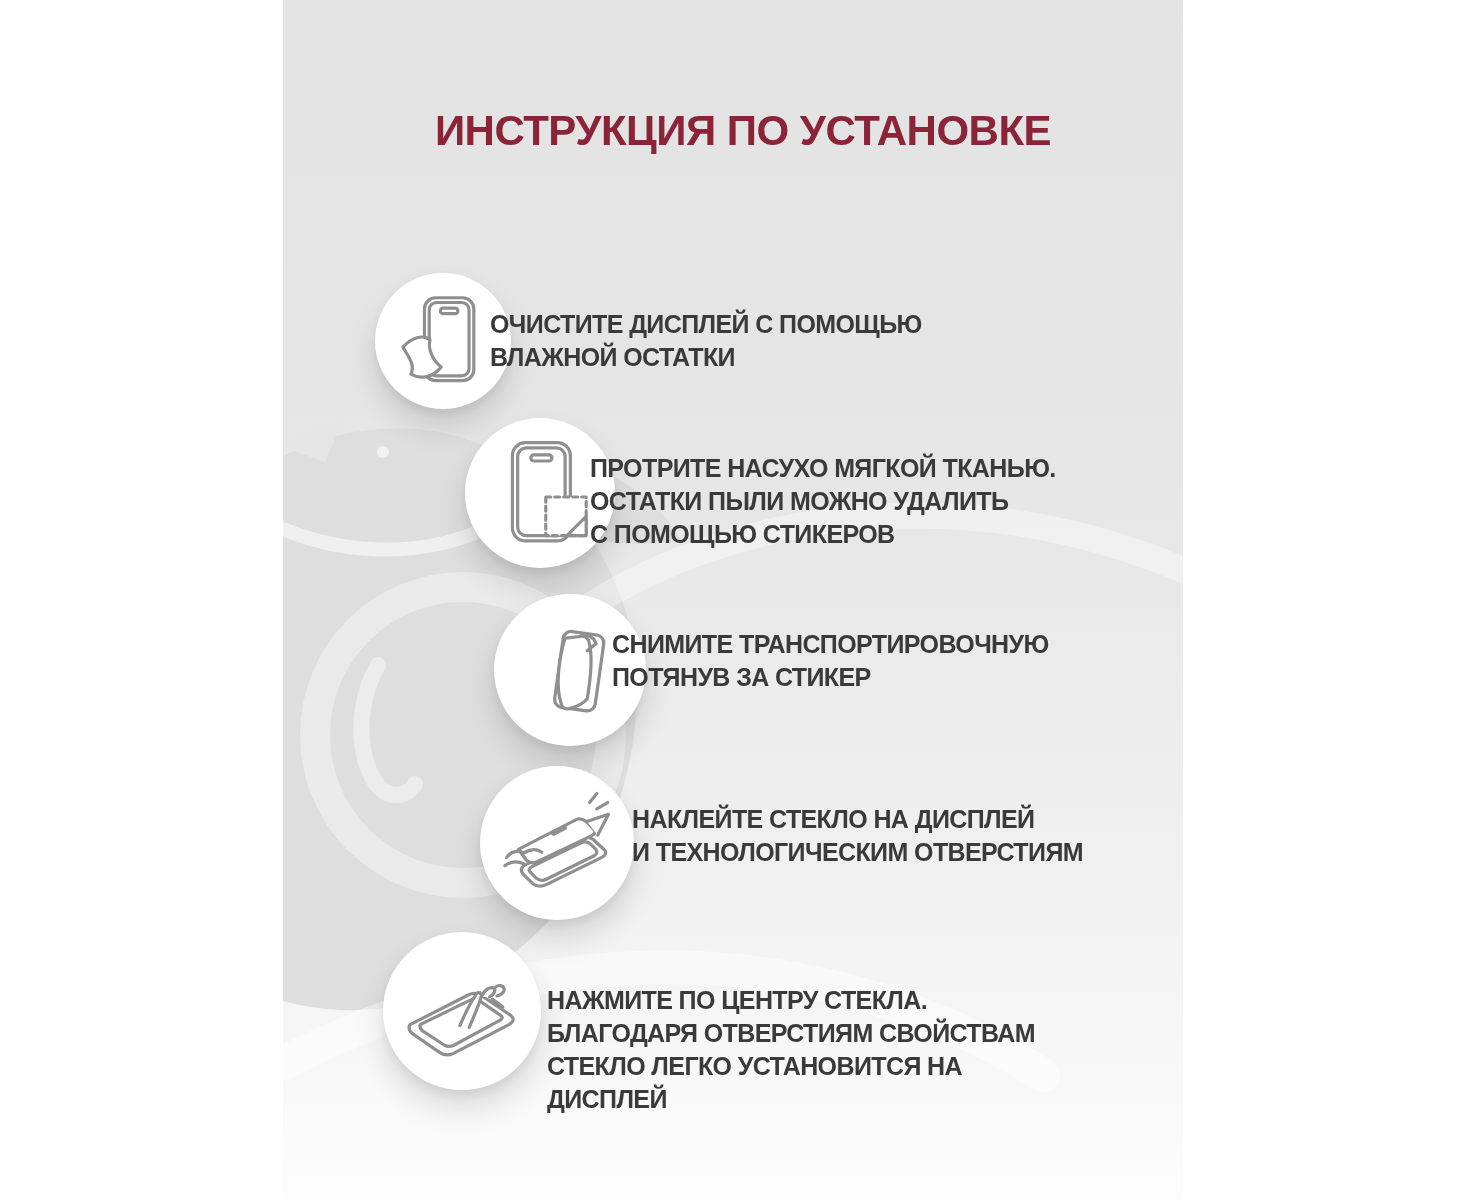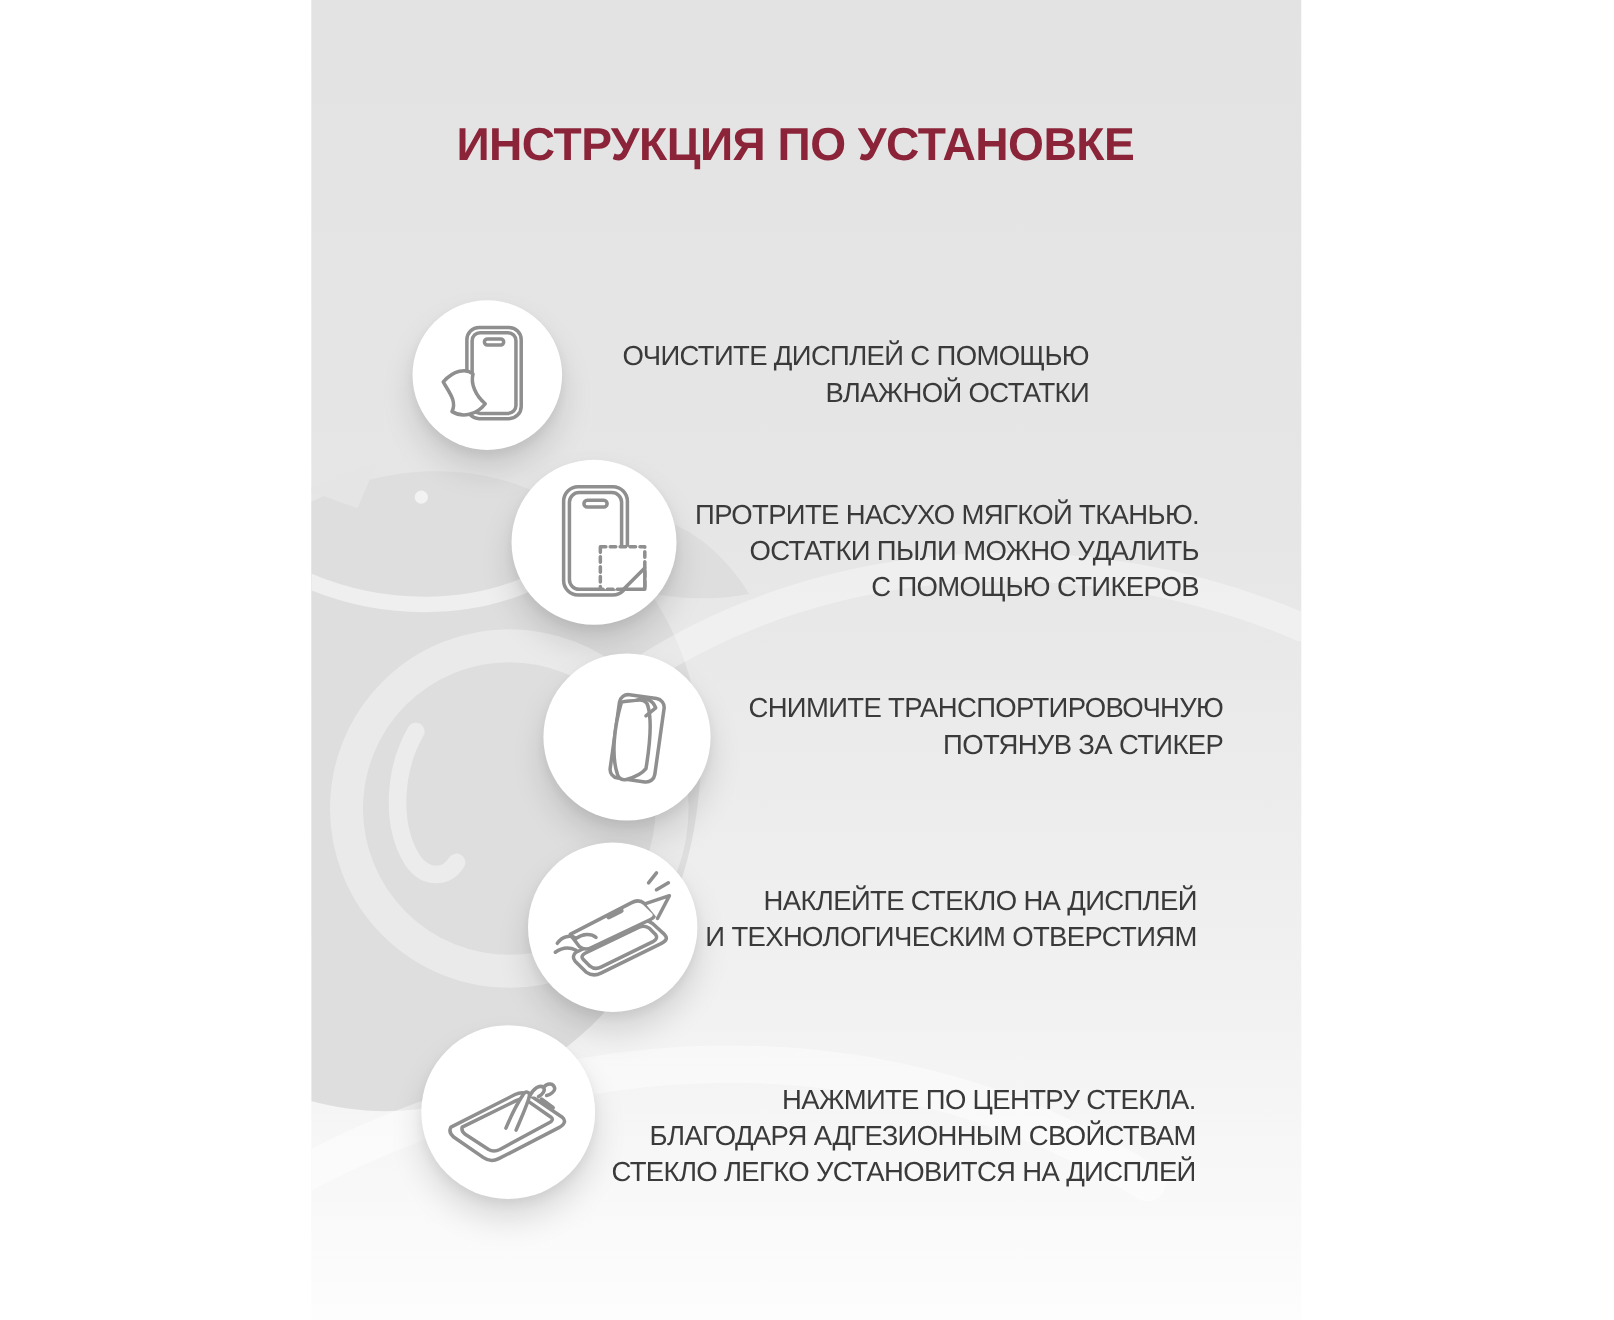--- a/index.html
+++ b/index.html
@@ -23,21 +23,21 @@
       var(--panel-bottom-color, #fdfdfd) 100%);
     overflow: hidden;
   }
   .watermark {
     position: absolute;
     left: 0; top: 0;
     width: 900px; height: 1200px;
   }
   .title {
     position: absolute;
-    left: 273px; top: 102px;
+    left: 293px; top: 102px;
     width: 900px;
     text-align: center;
     color: var(--title-color, #8B2438);
     font-size: 42px;
     font-weight: 700;
     letter-spacing: -0.5px;
     line-height: 57px;
   }
   .step-circle {
     position: absolute;
@@ -51,32 +51,32 @@
   }
   .step-circle svg { width: 82%; height: 82%; }
   .step-circle svg * { vector-effect: non-scaling-stroke; }
   .c1 { left: 375px; top: 273px; width: 136px; height: 136px; }
   .c2 { left: 465px; top: 418px; width: 150px; height: 150px; }
   .c3 { left: 494px; top: 594px; width: 152px; height: 152px; }
   .c4 { left: 480px; top: 766px; width: 154px; height: 154px; }
   .c5 { left: 383px; top: 932px; width: 158px; height: 158px; }
   .step-text {
     position: absolute;
-    text-align: right;
+    text-align: left;
     color: var(--step-text-color, #3A3A3A);
     font-size: 25px;
-    font-weight: 400;
+    font-weight: 700;
     letter-spacing: -0.6px;
     line-height: 33px;
     font-stretch: condensed;
   }
   .t1 { left: 490px; top: 308px; width: 500px; }
   .t2 { left: 590px; top: 452px; width: 500px; }
   .t3 { left: 612px; top: 628px; width: 500px; }
-  .t4 { left: 568px; top: 803px; width: 520px; }
+  .t4 { left: 632px; top: 803px; width: 520px; }
   .t5 { left: 547px; top: 960px; width: 540px; margin-top: 24px; }
   .icon-stroke {
     fill: none;
     stroke: currentColor;
     stroke-width: 3.2;
     stroke-linecap: round;
     stroke-linejoin: round;
   }
   .icon-fill-white { fill: #ffffff; }
 </style>
@@ -175,17 +175,17 @@
         <path d="M14,85 L77,53 Q85,49 92,54 L123,75 Q129,80 121,85 L61,116 Q53,120 46,115 L17,95 Q11,90 14,85 Z"></path>
         <path d="M25,85 L78,59 Q84,56 89,59 L112,75 Q116,78 110,81 L62,107 Q56,110 51,107 L28,92 Q24,89 25,85 Z"></path>
         <path class="icon-fill-white" d="M68,86 C73,74 79,62 85,53 C87,49 92,50 91,55 C89,63 83,76 78,88"></path>
         <path class="icon-fill-white" d="M91,55 C95,47 101,43 105,46 C107,49 104,53 100,55 M105,46 C109,41 115,42 116,47 C116,50 112,53 108,54"></path>
         <path d="M103,58 L114,66" stroke-width="4"></path>
       </g>
     </svg>
   </div>
   <div class="step-text t5">
     <div>НАЖМИТЕ ПО ЦЕНТРУ СТЕКЛА.</div>
-    <div>БЛАГОДАРЯ АДГЕЗИОННЫМ СВОЙСТВАМ</div>
+    <div>БЛАГОДАРЯ ОТВЕРСТИЯМ СВОЙСТВАМ</div>
     <div>СТЕКЛО ЛЕГКО УСТАНОВИТСЯ НА ДИСПЛЕЙ</div>
   </div>
 
 </div>
 
 </body></html>

